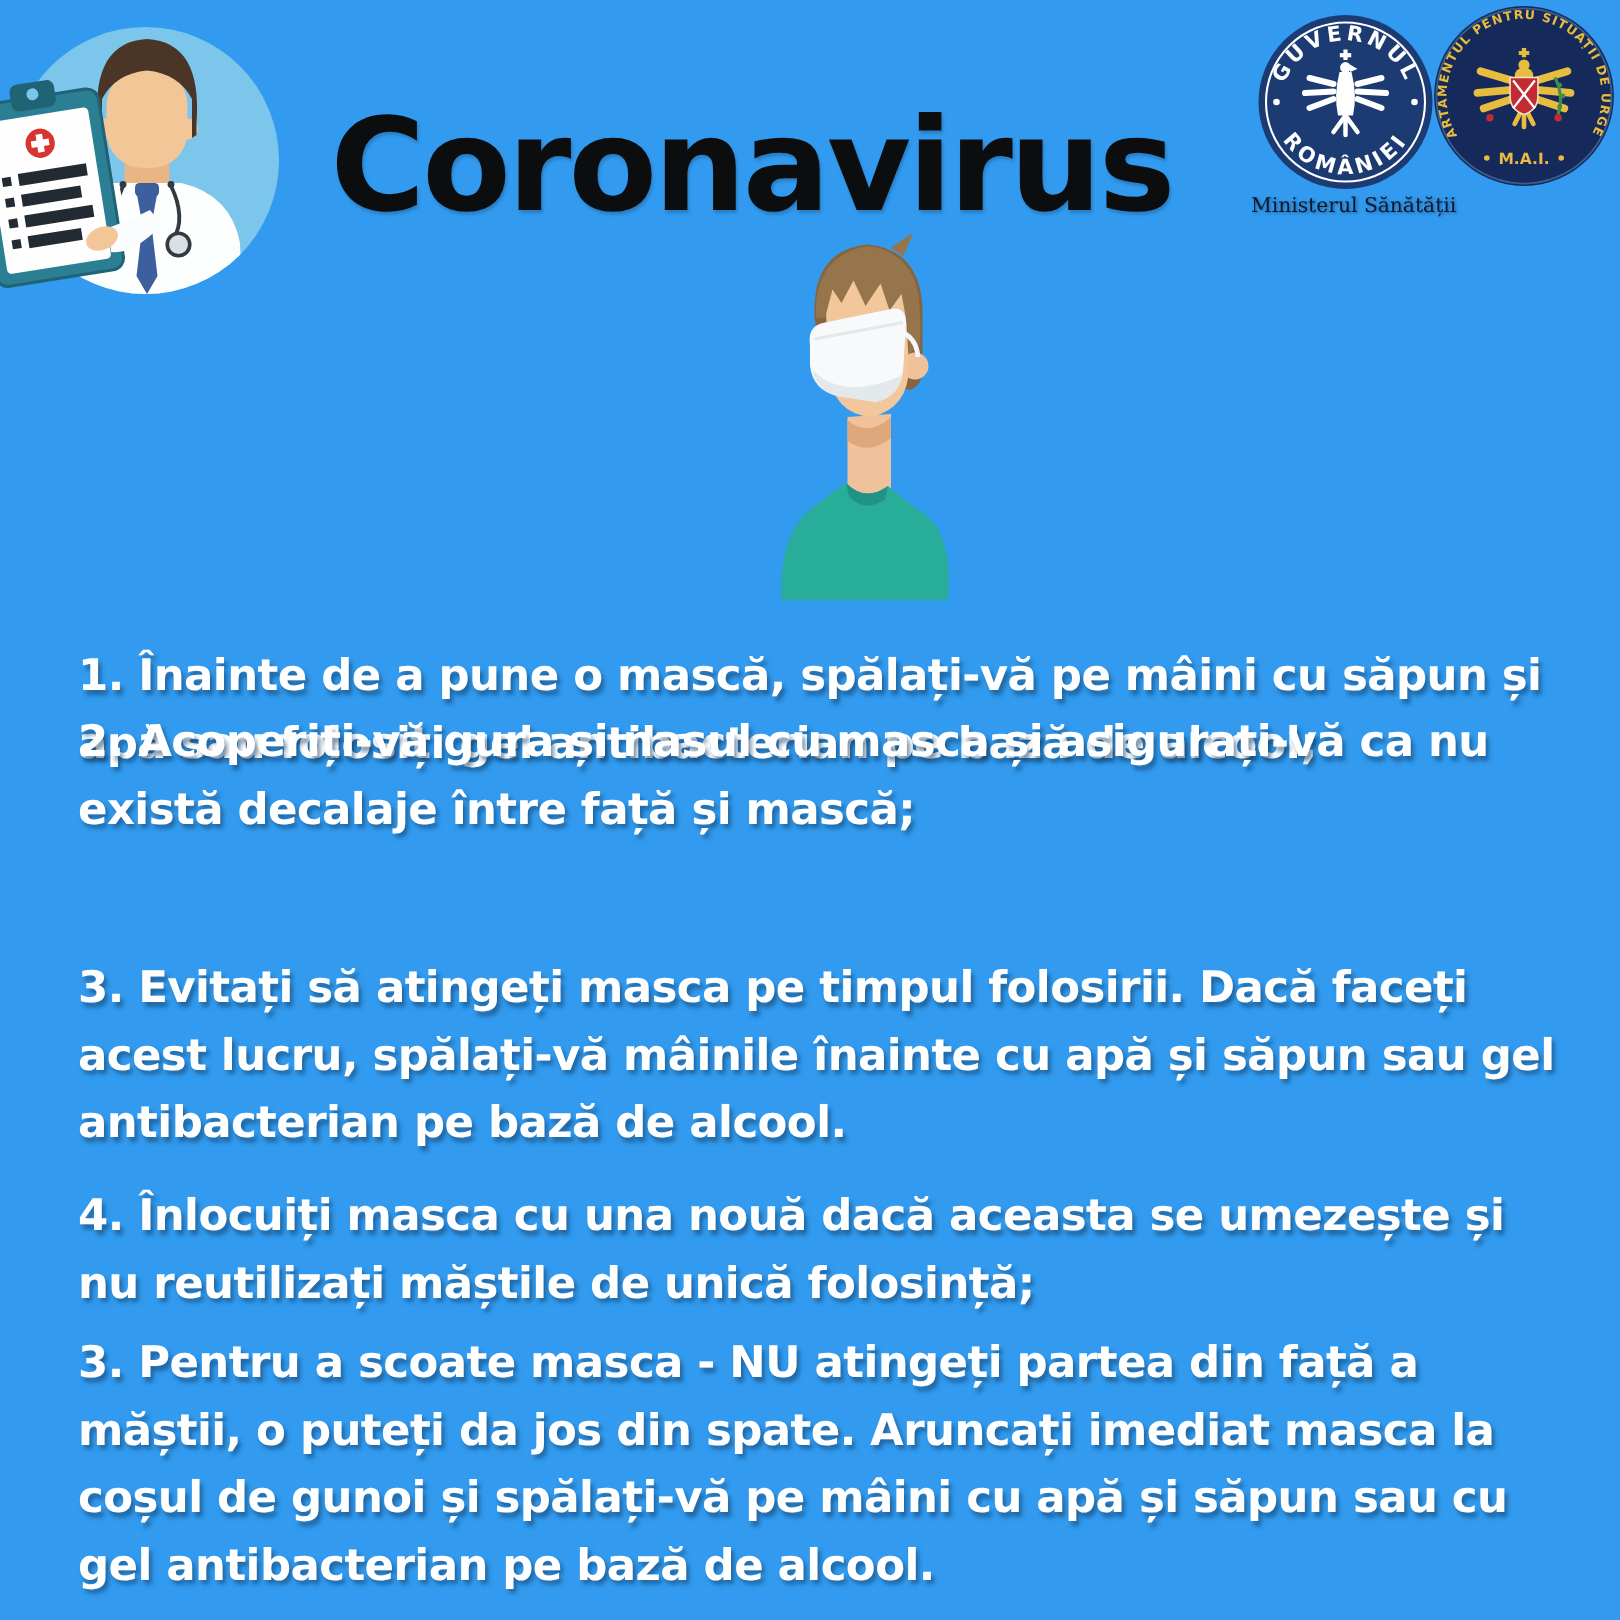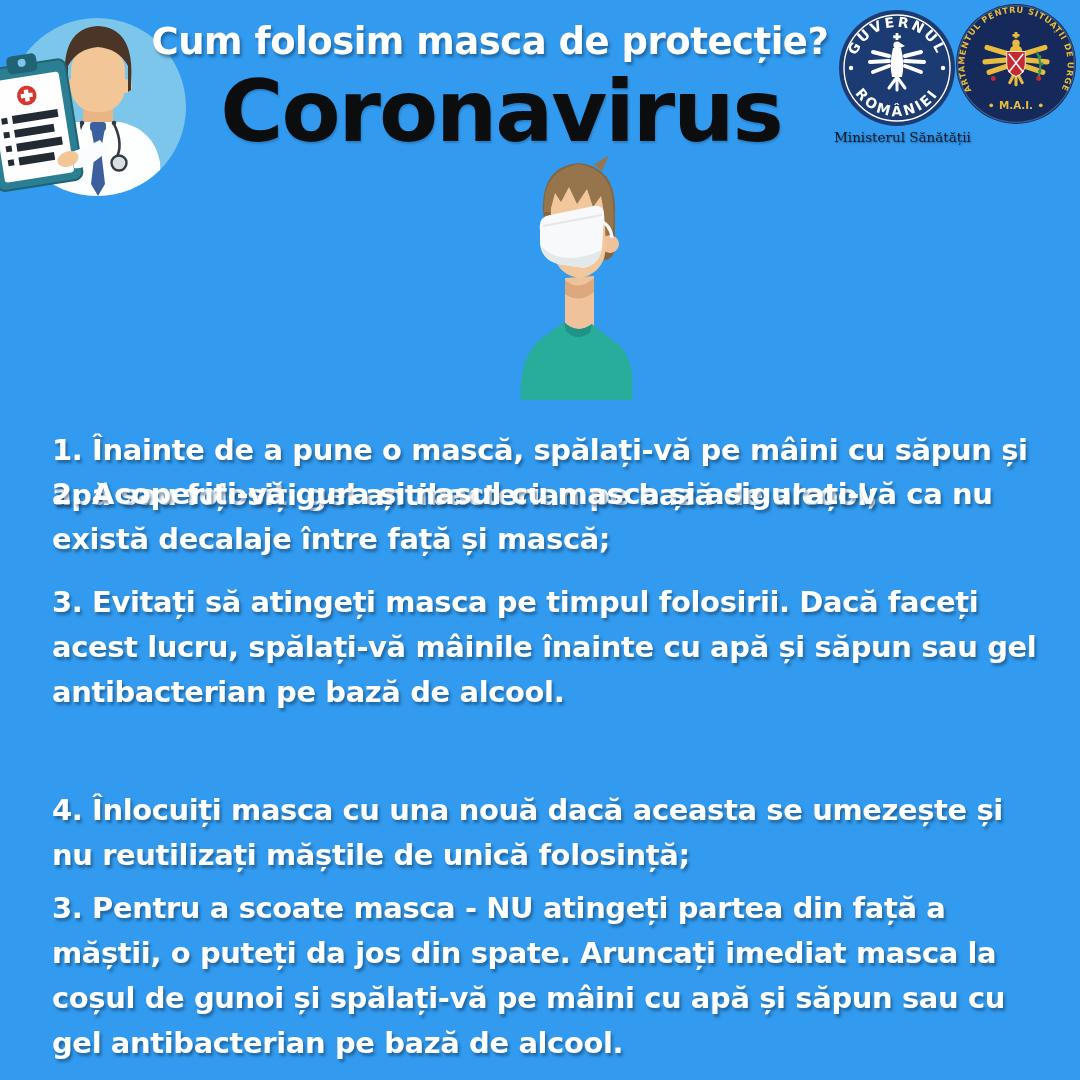--- a/index.html
+++ b/index.html
@@ -38,21 +38,21 @@
   .dsu-logo{position:absolute;left:954px;top:2px;width:126px;}
   
   .boy{position:absolute;left:503px;top:150px;width:150px;height:250px;}
   
   .instruction{
     position:absolute;left:52px;width:985px;margin:0;
     font-size:29px;line-height:45px;font-weight:700;
     color:#ffffff;letter-spacing:-0.4px;
     text-shadow:2px 3px 3px rgba(18,58,98,.55);
   }
-  .i1{top:383px;margin-top:45px;} .i2{top:472px;} .i3{top:580px;} .i4{top:788px;} .i5{top:886px;}
+  .i1{top:383px;margin-top:45px;} .i2{top:472px;} .i3{top:636px;} .i4{top:788px;} .i5{top:886px;}
   svg{display:block;}
   svg text,svg textPath{font-family:"DejaVu Sans","Liberation Sans",sans-serif;}
 </style>
 </head>
 <body>
 
 <div class="poster">
 
   <div class="doctor-badge">
     <svg width="212" height="212" viewBox="0 0 212 212">
@@ -95,21 +95,20 @@
         <rect x="16" y="140" width="6" height="6" fill="#222B33"></rect>
           <rect x="27" y="139" width="46" height="8" fill="#222B33"></rect>
         <rect x="16" y="154" width="6" height="6" fill="#222B33"></rect>
           <rect x="27" y="153" width="36" height="8" fill="#222B33"></rect>
       </g>
       <path d="M122,148 Q102,168 88,166 L86,150 Q102,144 114,138 Z" fill="#FBFCFD"></path>
       <ellipse cx="82" cy="157" rx="11" ry="7.5" transform="rotate(-22 82 157)" fill="#F2C697"></ellipse>
     </svg>
   </div>
 
-  <h1 class="question-title">Cum folosim masca de protecție?</h1>
   <h2 class="main-title">Coronavirus</h2>
 
   <figure class="gov-logo" style="margin:0">
     <svg width="120" height="120" viewBox="0 0 120 120" style="margin:0 auto">
       <circle cx="60" cy="60" r="58" fill="#1C3B73"></circle>
       <circle cx="60" cy="60" r="53" fill="none" stroke="#FFFFFF" stroke-width="1.4"></circle>
       <defs>
         <path id="govTop" d="M 17 62 A 43 43 0 0 1 103 62"></path>
         <path id="govBottom" d="M 10 58 A 50 50 0 0 0 110 58"></path>
       </defs>

